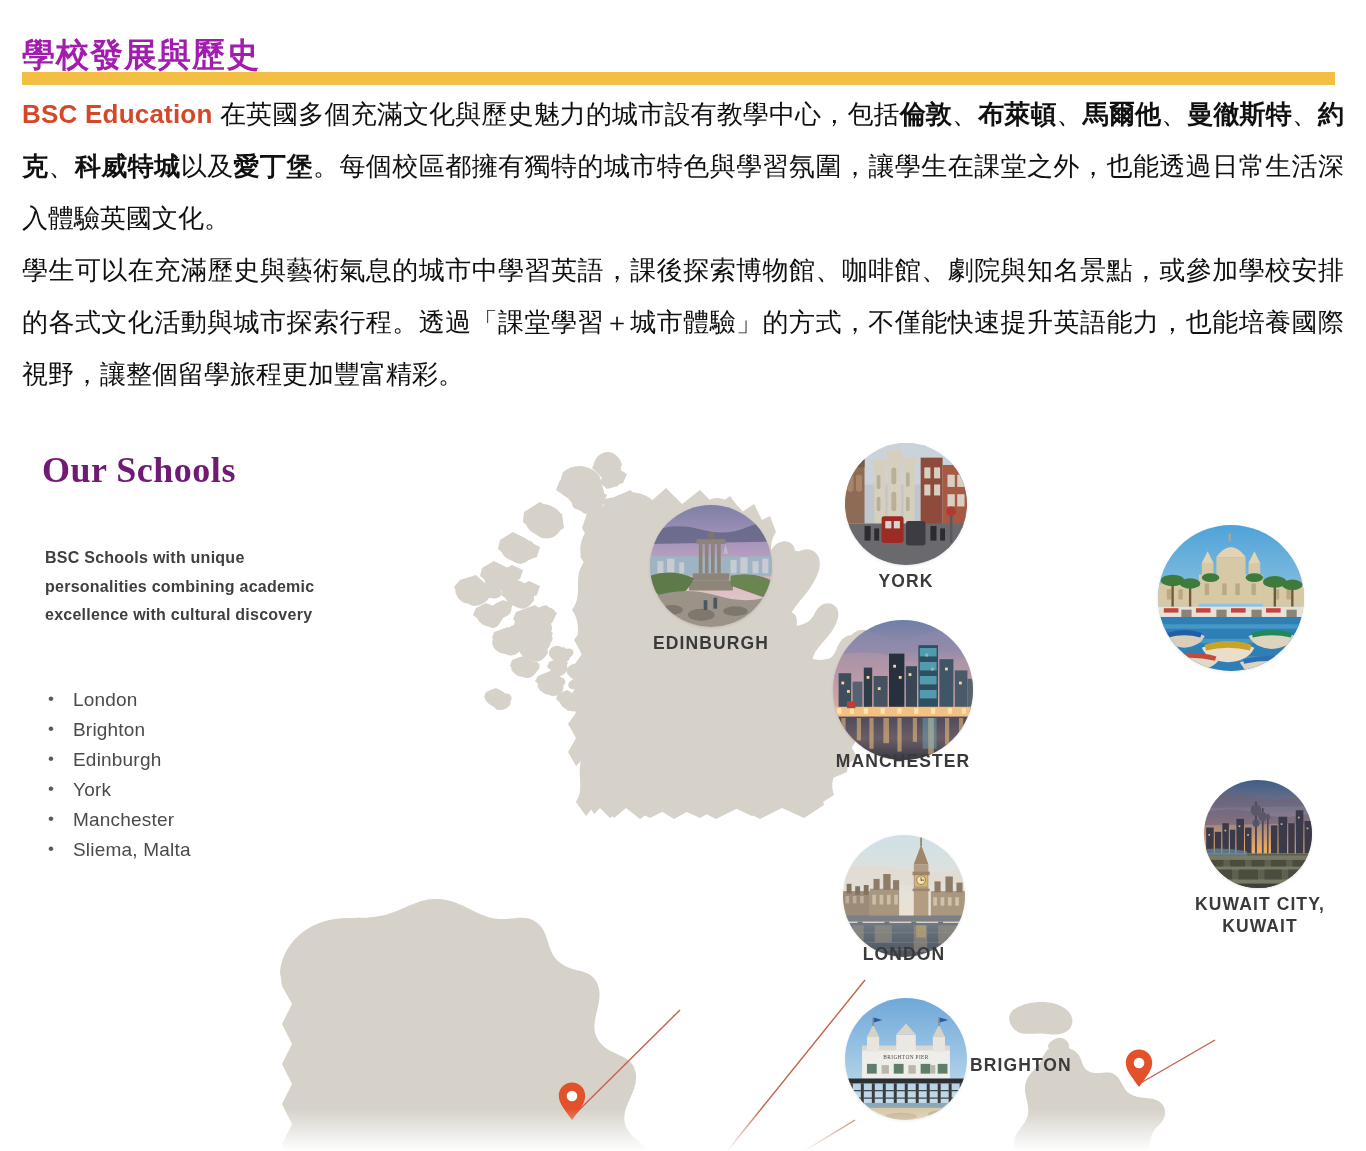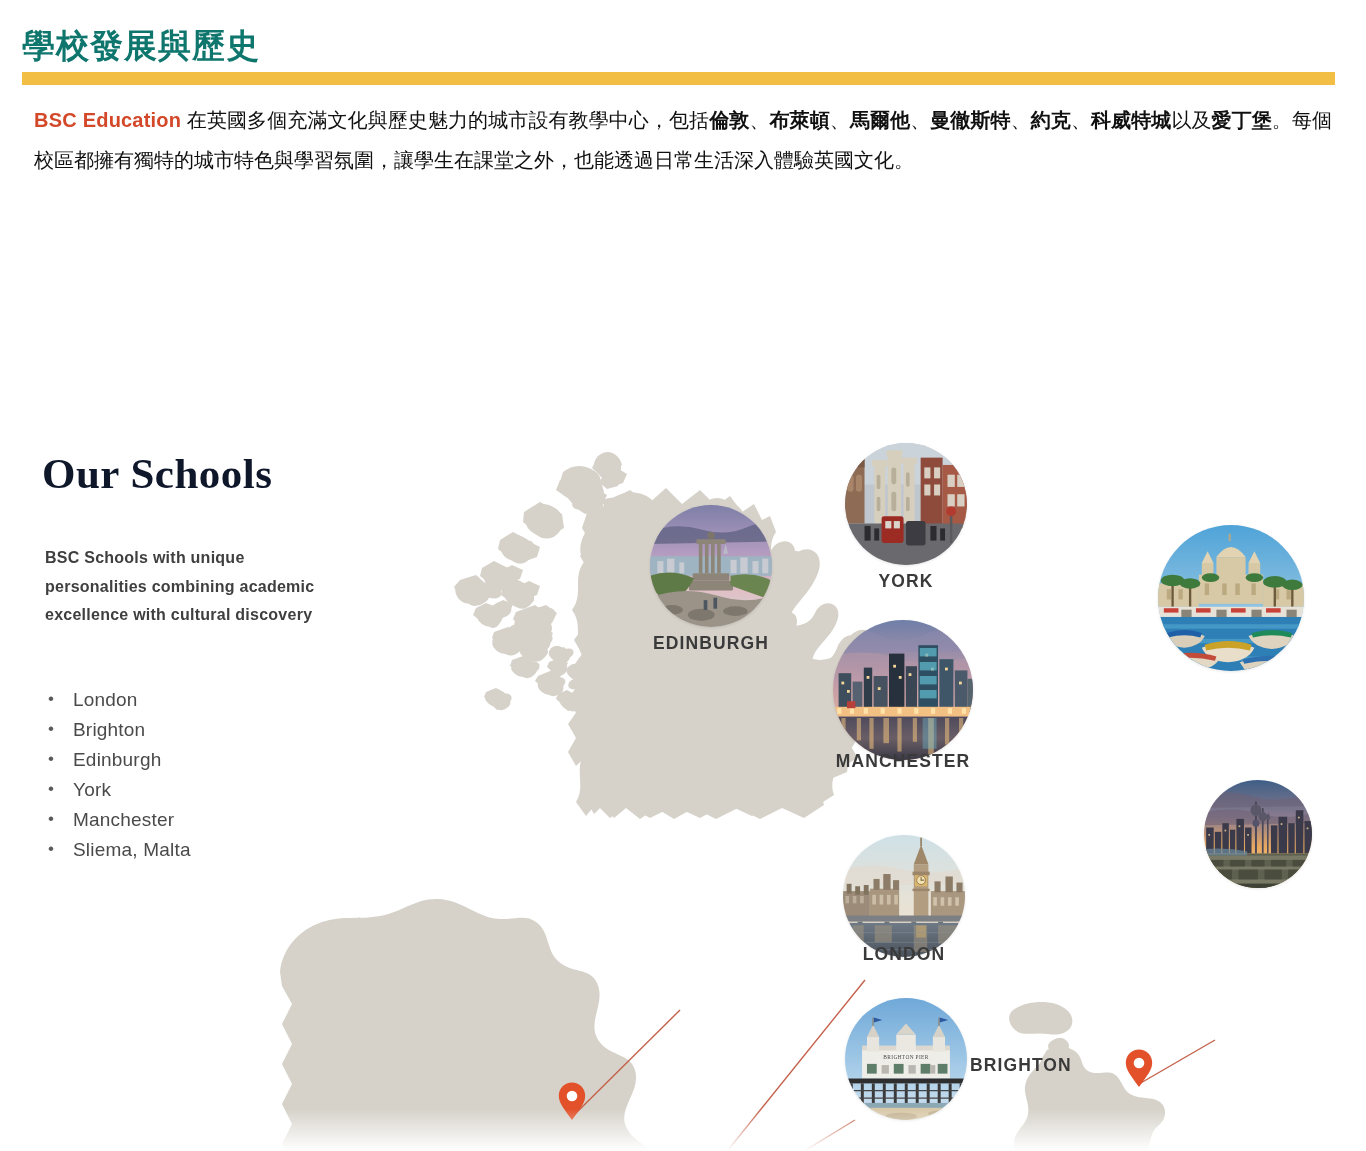--- a/index.html
+++ b/index.html
@@ -22,65 +22,65 @@
     height: 62px;
   }
   .head-rule {
     position: absolute;
     left: 22px; top: 54px;
     width: 1313px; height: 13px;
     background: #F2BE43;
   }
   .head-title {
     position: absolute;
-    left: 22px; top: 11px;
+    left: 22px; top: 20px;
     font-size: 33px;
     font-weight: 700;
     letter-spacing: 1px;
-    color: #0f766e;
+    color: #a21caf;
     line-height: 1;
     white-space: nowrap;
     z-index: 2;
     text-align: right;
   }
 
   
   .copy {
     position: absolute;
     left: 22px; top: 88px;
     width: 1322px;
   }
   .para {
-    font-size: 20px;
-    line-height: 40px;
+    font-size: 26px;
+    line-height: 52px;
     color: #101010;
     text-align: justify;
     text-justify: inter-character;
-    margin: 12px;
+    margin: 0;
   }
   .para + .para { margin-top: 0px; }
   .brand { color: #D4482A; font-weight: 700; letter-spacing: .2px; }
   .bold { font-weight: 700; }
 
   
   .infographic {
     position: absolute;
     left: 0; top: 420px;
     width: 1366px; height: 731px;
     overflow: hidden;
   }
 
   
   .our-schools {
     position: absolute;
     left: 42px; top: 32px;
     font-family: "Liberation Serif", "DejaVu Serif", serif;
-    font-size: 43px;
+    font-size: 36px;
     font-weight: 700;
-    color: #0f172a;
+    color: #701a75;
     letter-spacing: .5px;
     line-height: 1;
     z-index: 5;
   }
   .tagline {
     position: absolute;
     left: 45px; top: 124px;
     width: 300px;
     font-size: 16px;
     font-weight: 700;
@@ -156,20 +156,21 @@
 </head>
 <body>
 
 <div class="page-head">
   <div class="head-rule"></div>
   <div class="head-title">學校發展與歷史</div>
 </div>
 
 <div class="copy">
   <p class="para"><span class="brand">BSC Education</span><span> 在英國多個充滿文化與歷史魅力的城市設有教學中心，包括</span><span class="bold">倫敦</span><span>、</span><span class="bold">布萊頓</span><span>、</span><span class="bold">馬爾他</span><span>、</span><span class="bold">曼徹斯特</span><span>、</span><span class="bold">約克</span><span>、</span><span class="bold">科威特城</span><span>以及</span><span class="bold">愛丁堡</span><span>。每個校區都擁有獨特的城市特色與學習氛圍，讓學生在課堂之外，也能透過日常生活深入體驗英國文化。</span></p>
+  <p class="para">學生可以在充滿歷史與藝術氣息的城市中學習英語，課後探索博物館、咖啡館、劇院與知名景點，或參加學校安排的各式文化活動與城市探索行程。透過「課堂學習＋城市體驗」的方式，不僅能快速提升英語能力，也能培養國際視野，讓整個留學旅程更加豐富精彩。</p>
 </div>
 
 <div class="infographic">
 
   <div class="our-schools">Our Schools</div>
   <div class="tagline">BSC Schools with unique personalities combining academic excellence with cultural discovery</div>
 
   <ul class="city-list">
     <li>London</li>
     <li>Brighton</li>
@@ -1926,15 +1927,17 @@
         <rect x="56" y="83" width="16" height="9"></rect>
           <rect x="78" y="83" width="18" height="9"></rect>
       </g>
       <g fill="#3E4236">
           <rect x="0" y="96" width="100" height="4"></rect>
         </g>
 
       <path d="M0,64 Q20,62 40,66 L40,70 L0,70 Z" fill="#6E8C9E" opacity=".7"></path>
     </svg>
   </div>
+  <div class="city-label" style="left:1180px; top:473px; width:160px;">KUWAIT CITY,
+KUWAIT</div>
 
   <div class="bottom-band"></div>
 </div>
 
 </body></html>

